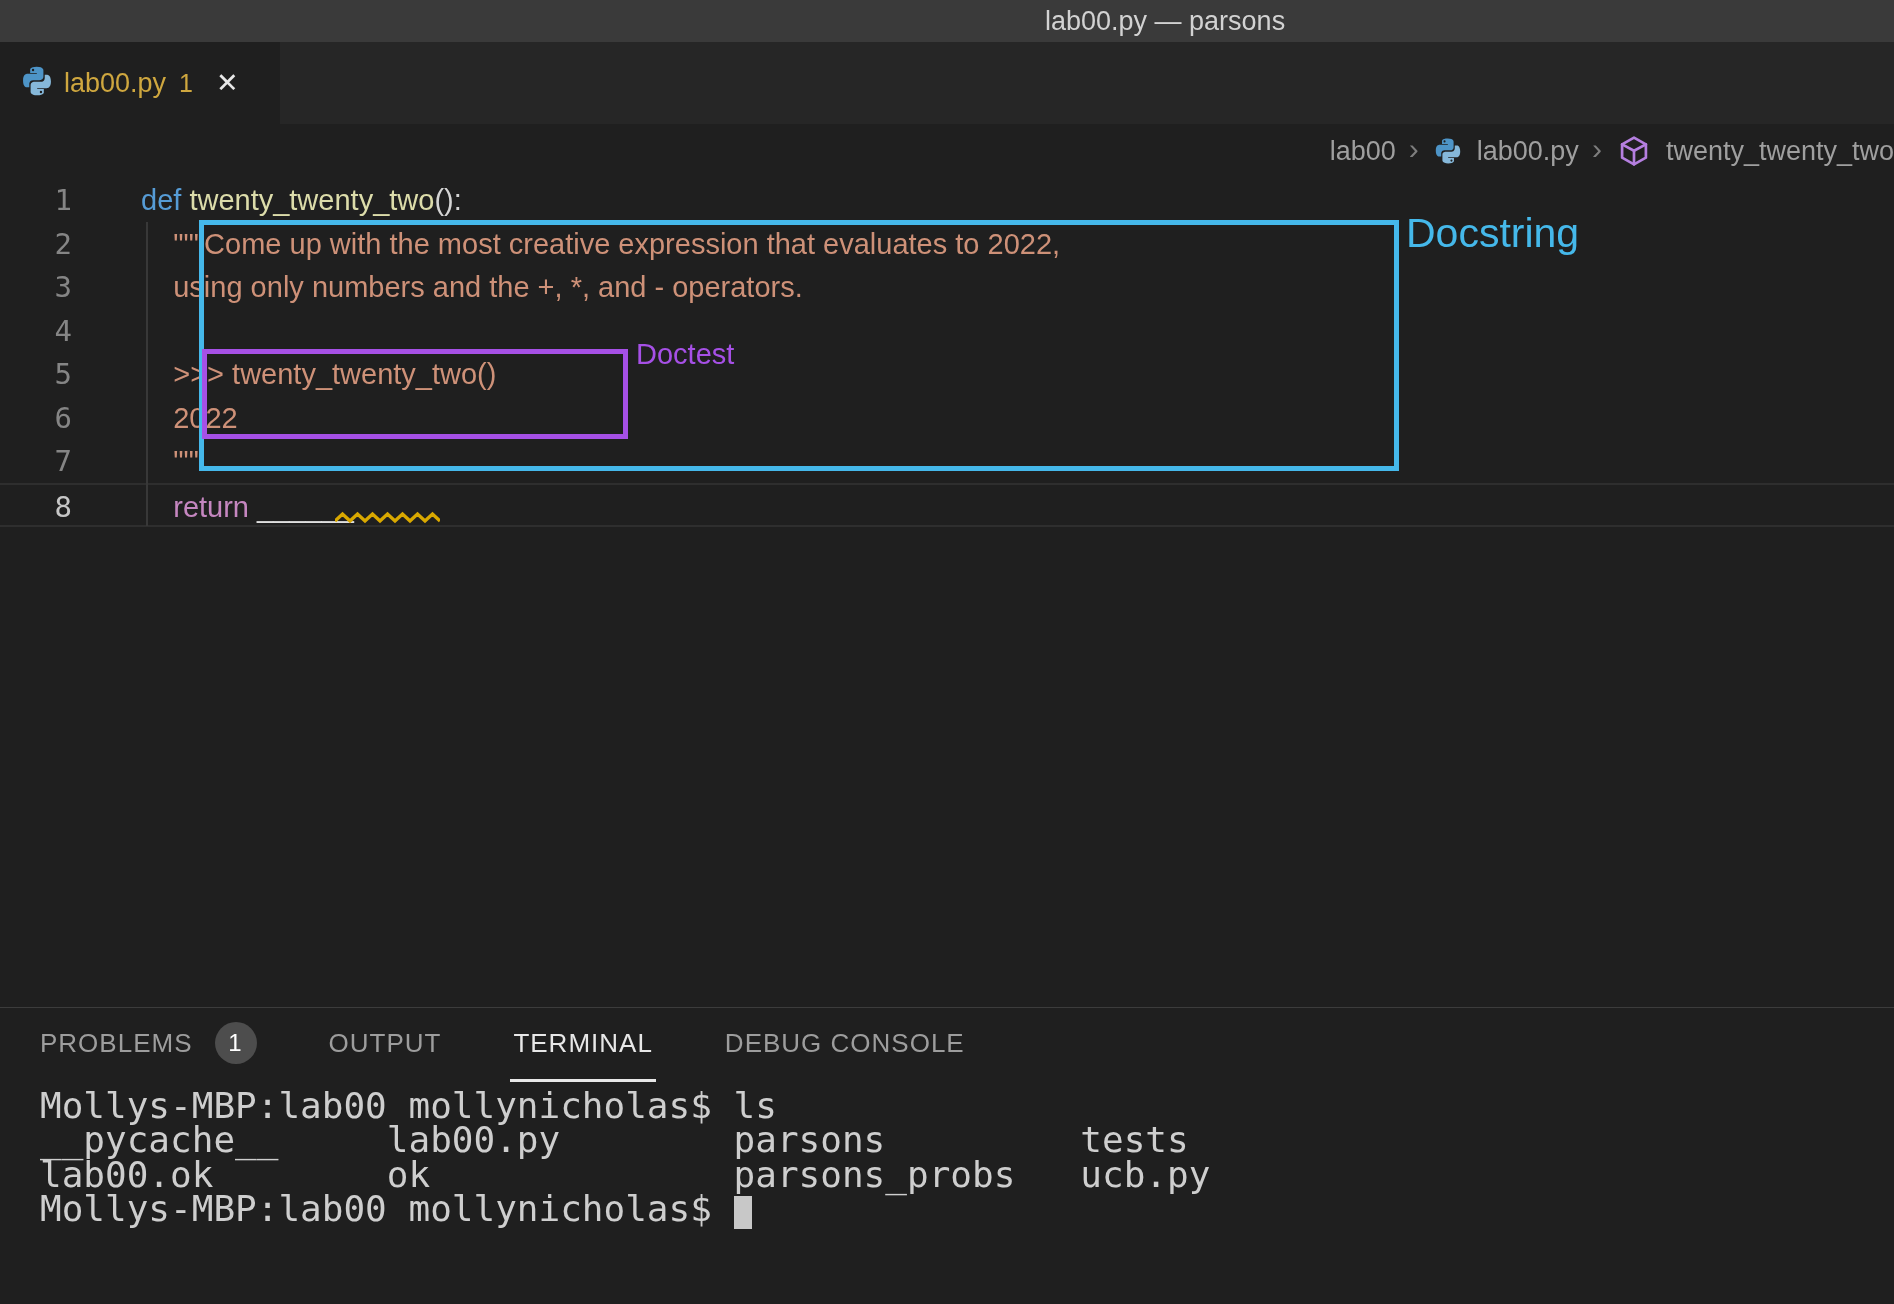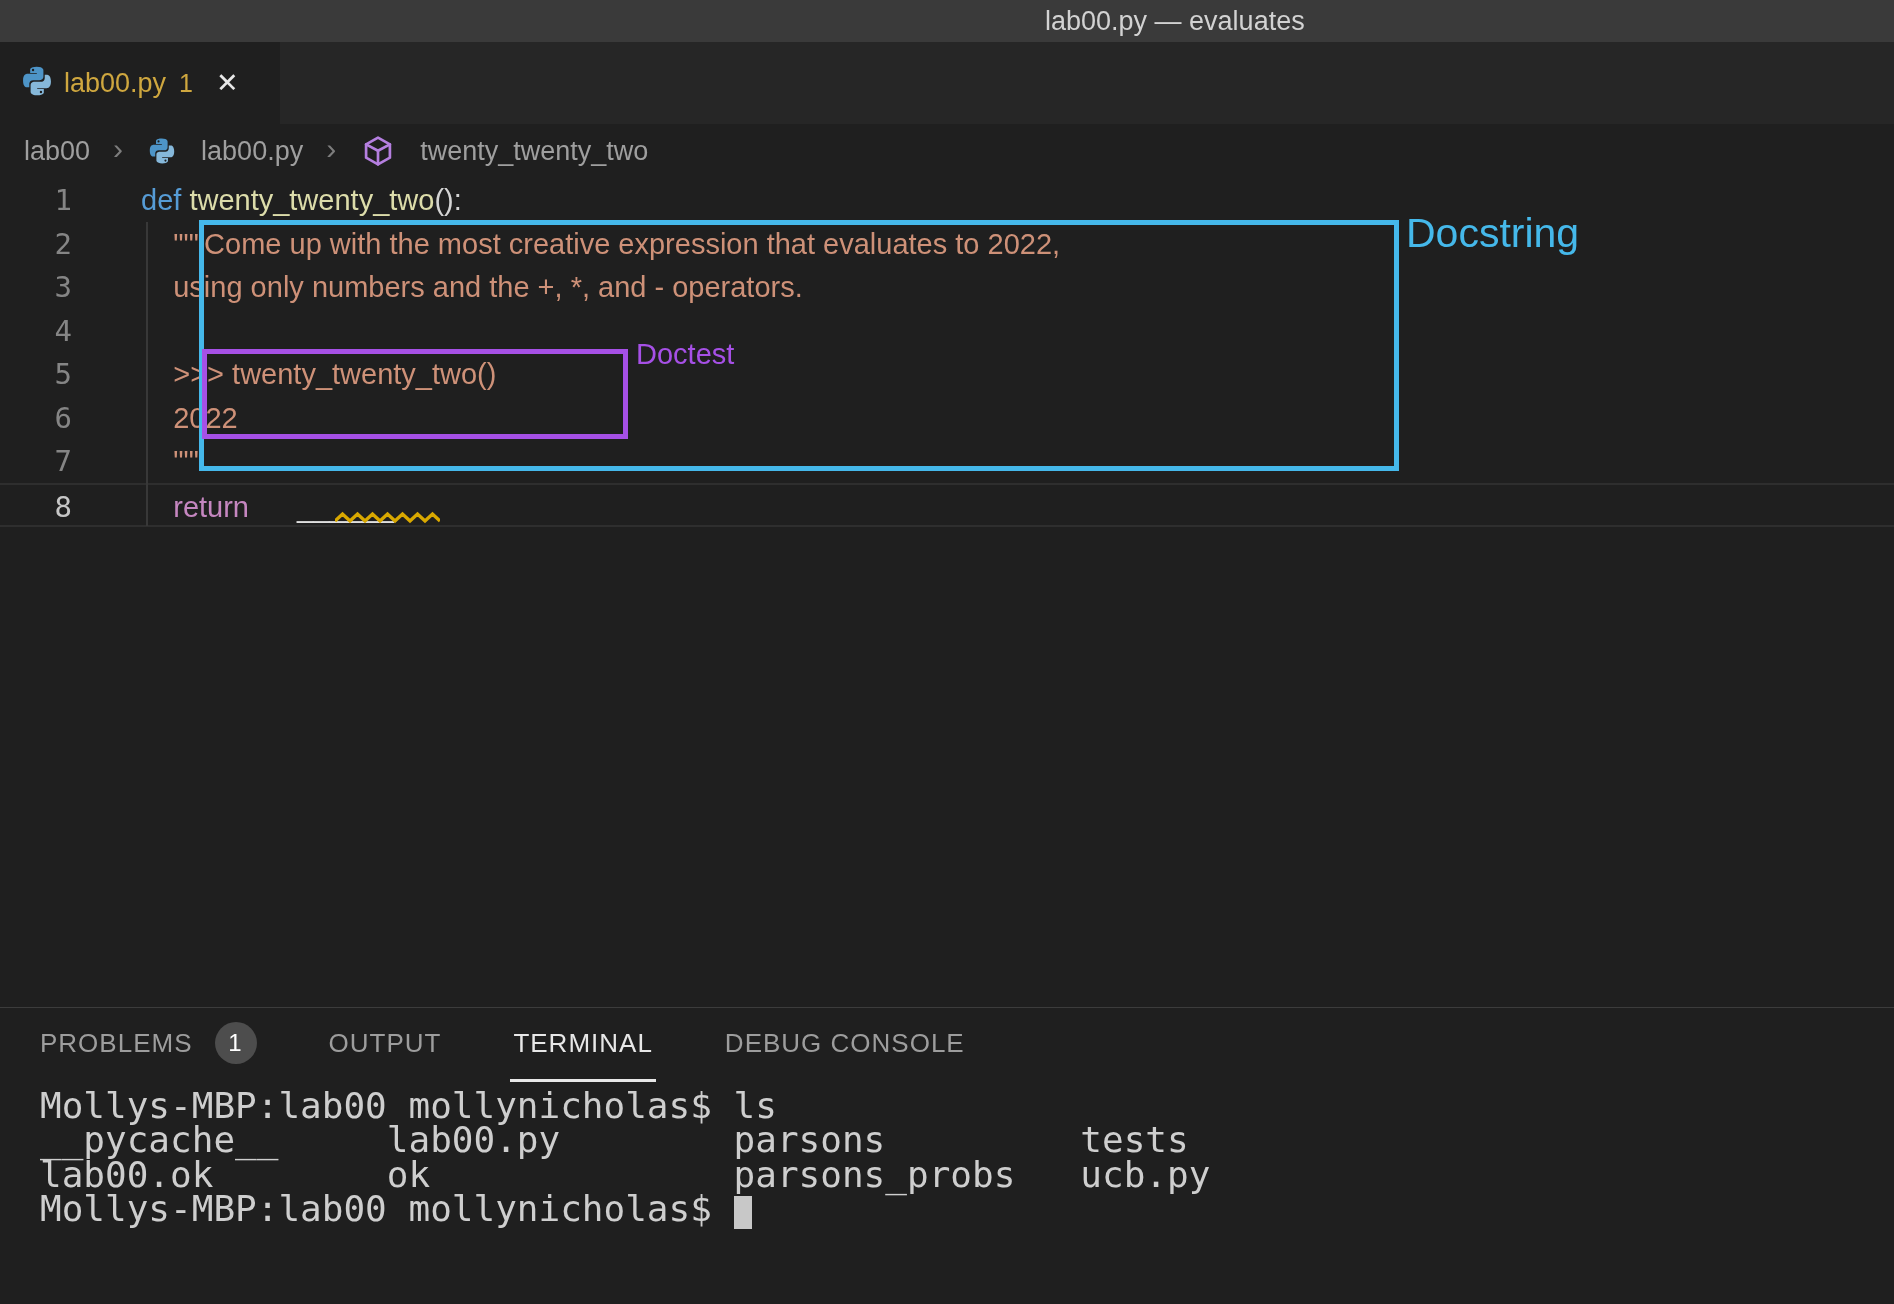--- a/index.html
+++ b/index.html
@@ -13,22 +13,22 @@
   
   #tabbar { position:absolute; left:0; top:42px; width:1894px; height:82px; background:#262626; }
   #active-tab { position:absolute; left:0; top:0; width:280px; height:82px; background:#1f1f1f;
                 display:flex; align-items:center; padding-left:21px; cursor:pointer; }
   #tab-filename { margin-left:11px; font-size:27px; color:#cfa73f; }
   #tab-badge { margin-left:13px; font-size:25px; color:#cfa73f; }
   #tab-close { margin-left:23px; font-size:27px; color:#e8e8e8; line-height:1; }
 
   
   #breadcrumb { position:absolute; left:0; top:124px; width:1894px; height:54px;
-                display:flex; align-items:center; padding-left:24px; gap:23px;
-                font-size:27px; color:#9f9f9f; }
+                display:flex; align-items:center; padding-left:24px; gap:13px;
+                font-size:27px; color:#9f9f9f;justify-content:flex-end; }
   .crumb-sep { color:#7d7d7d; font-size:30px; margin-top:-4px; }
   .crumb { cursor:pointer; }
   #breadcrumb .icon-wrap { display:flex; align-items:center; margin:0 2px; }
 
   
   #editor { position:absolute; left:0; top:178px; width:1894px; height:830px; }
   .code-row { position:absolute; left:0; width:1894px; height:44px; }
   .code-row.active { border-top:2px solid #2e2e2e; border-bottom:2px solid #2e2e2e; }
   .lnum { position:absolute; left:0; top:0; width:72px; height:44px; text-align:right;
           font-family:"DejaVu Sans Mono", monospace; font-size:29px; line-height:44px; color:#858585; }
@@ -60,21 +60,21 @@
 
   #terminal { position:absolute; left:40px; top:1089px; font-family:"DejaVu Sans Mono", monospace;
               font-size:36px; line-height:34.4px; color:#cecece; white-space:pre; }
   #terminal-cursor { display:inline-block; width:18px; height:33px; background:#c8c8c8;
                      vertical-align:bottom; margin-bottom:-2px; }
 </style>
 </head>
 <body>
 
 <div id="titlebar">
-  <span id="window-title">lab00.py — evaluates</span>
+  <span id="window-title">lab00.py — parsons</span>
 </div>
 
 <div id="tabbar">
   <div id="active-tab">
     <span class="icon-wrap">
       <svg width="32" height="32" viewBox="0 0 110 110">
         <path fill="#4d94c7" d="M54 6c-24 0-22.5 10.4-22.5 10.4l.03 10.8h22.9v3.2H22.4S7 28.7 7 53.2c0 24.6 13.4 23.7 13.4 23.7h8V65.5s-.4-13.4 13.2-13.4h22.7s12.7.2 12.7-12.3V19.2S79 6 54 6zm-12.6 7.2a4.1 4.1 0 1 1 0 8.2 4.1 4.1 0 0 1 0-8.2z"></path>
         <path fill="#86b8da" d="M56 104c24 0 22.5-10.4 22.5-10.4l-.03-10.8H55.6v-3.2h32S103 81.3 103 56.8C103 32.2 89.6 33.1 89.6 33.1h-8v11.4s.4 13.4-13.2 13.4H45.7S33 57.7 33 70.2v20.6S31 104 56 104zm12.6-7.2a4.1 4.1 0 1 1 0-8.2 4.1 4.1 0 0 1 0 8.2z"></path>
       </svg>
     </span>
@@ -130,21 +130,21 @@
       <div class="code-row" style="top: 217.5px;">
         <span class="lnum">6</span>
         <span class="code-text"><span style="color: rgb(212, 212, 212);">    </span><span style="color: rgb(206, 145, 120);">2022</span></span>
       </div>
       <div class="code-row" style="top: 261px;">
         <span class="lnum">7</span>
         <span class="code-text"><span style="color: rgb(212, 212, 212);">    </span><span style="color: rgb(206, 145, 120);">"""</span></span>
       </div>
       <div class="code-row active" style="top: 304.5px;">
         <span class="lnum">8</span>
-        <span class="code-text"><span style="color: rgb(212, 212, 212);">    </span><span style="color: rgb(197, 134, 192);">return</span><span style="color: rgb(212, 212, 212);"> </span><span style="color: rgb(223, 223, 223); margin-left: 40px;">______</span></span>
+        <span class="code-text"><span style="color: rgb(212, 212, 212);">    </span><span style="color: rgb(197, 134, 192);">return</span><span style="color: rgb(212, 212, 212);"> </span><span style="color: rgb(223, 223, 223);">______</span></span>
       </div>
     </div>
   <div id="indent-guide"></div>
 
   <div id="docstring-box" style="border-color: rgb(69, 184, 234);"></div>
   <div id="doctest-box" style="border-color: rgb(166, 80, 230);"></div>
   <span id="docstring-label" style="color: rgb(69, 184, 234);">Docstring</span>
   <span id="doctest-label" style="color: rgb(166, 80, 230);">Doctest</span>
 
   <svg id="squiggle" width="105" height="14" viewBox="0 0 105 14">

